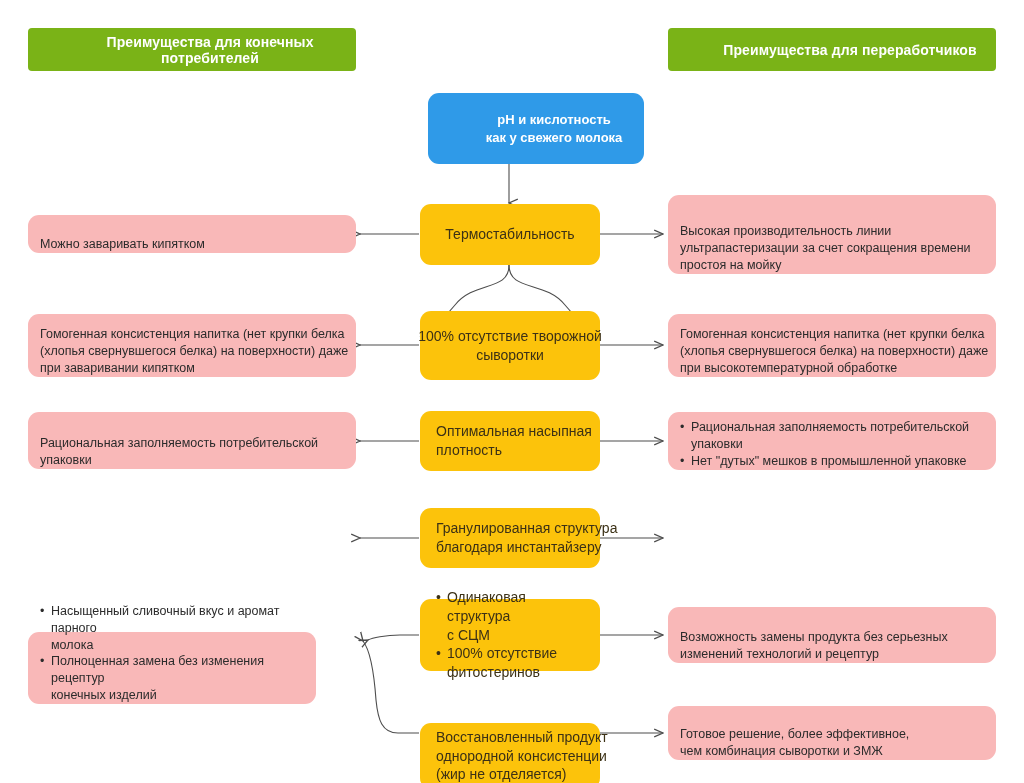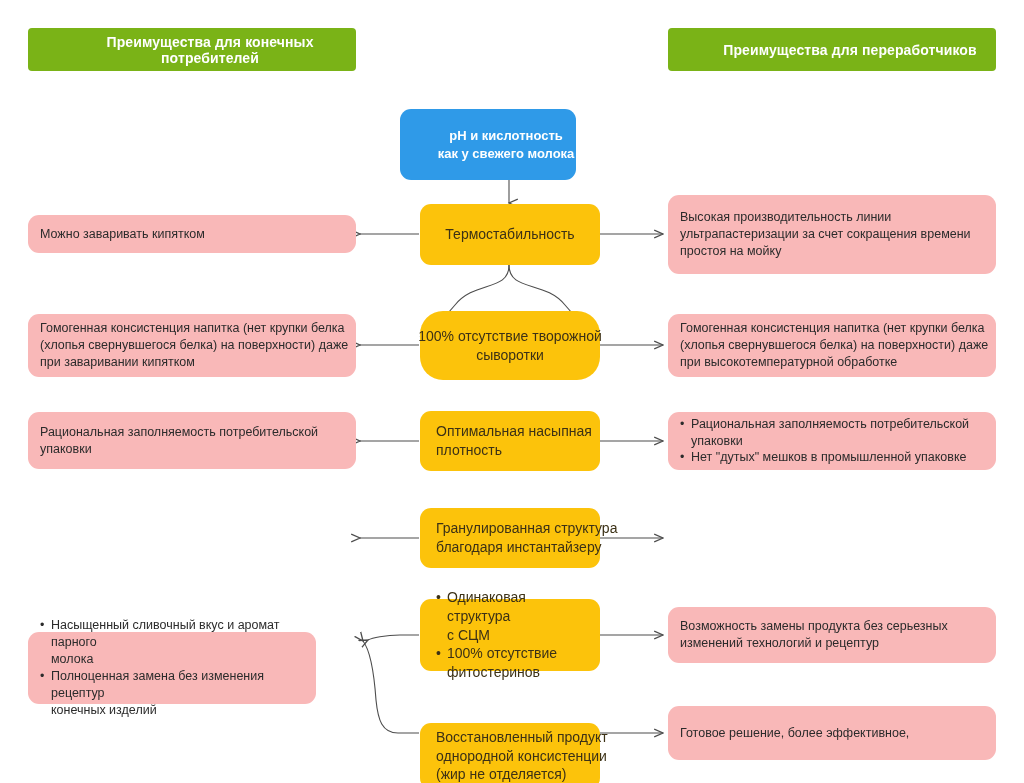--- a/index.html
+++ b/index.html
@@ -71,20 +71,21 @@
     align-items: center;
     padding: 0 14px;
   }
   .box-pink {
     background: #f9b8b8;
     color: #2b2b2b;
     font-size: 12.5px;
     line-height: 1.35;
     border-radius: 11px;
     padding: 0 12px;
+    justify-content: flex-end;
   }
   .lines {
     display: block;
   }
   .lines .ln {
     display: block;
     white-space: pre;
   }
   .bullets {
     display: block;
@@ -148,34 +149,34 @@
   </svg>
 
   <div class="node header-band" style="left:28px; top:28px; width:328px; height:43px;">
     <span>Преимущества для конечных потребителей</span>
   </div>
 
   <div class="node header-band" style="left:668px; top:28px; width:328px; height:43px;">
     <span>Преимущества для переработчиков</span>
   </div>
 
-  <div class="node box-blue" style="left:400px; top:93px; width:176px; height:71px;margin-top:16px;">
+  <div class="node box-blue" style="left:428px; top:93px; width:216px; height:71px;">
     <span class="lines">
       <span class="ln">pH и кислотность</span>
       <span class="ln">как у свежего молока</span>
     </span>
   </div>
 
   <div class="node box-yellow centered" style="left:420px; top:204px; width:180px; height:61px;">
     <span class="lines">
       <span class="ln">Термостабильность</span>
     </span>
   </div>
 
-  <div class="node box-yellow centered" style="left:420px; top:311px; width:180px; height:69px;border-radius:23px;">
+  <div class="node box-yellow centered" style="left:420px; top:311px; width:180px; height:69px;">
     <span class="lines">
       <span class="ln">100% отсутствие творожной</span>
       <span class="ln">сыворотки</span>
     </span>
   </div>
 
   <div class="node box-yellow" style="left:420px; top:411px; width:180px; height:60px;">
     <span class="lines">
       <span class="ln">Оптимальная насыпная</span>
       <span class="ln">плотность</span>
@@ -265,16 +266,17 @@
   <div class="node box-pink" style="left:668px; top:607px; width:328px; height:56px;">
     <span class="lines">
       <span class="ln">Возможность замены продукта без серьезных</span>
       <span class="ln">изменений технологий и рецептур</span>
     </span>
   </div>
 
   <div class="node box-pink" style="left:668px; top:706px; width:328px; height:54px;">
     <span class="lines">
       <span class="ln">Готовое решение, более эффективное,</span>
+      <span class="ln">чем комбинация сыворотки и ЗМЖ</span>
     </span>
   </div>
 
 </div>
 
 </body></html>

